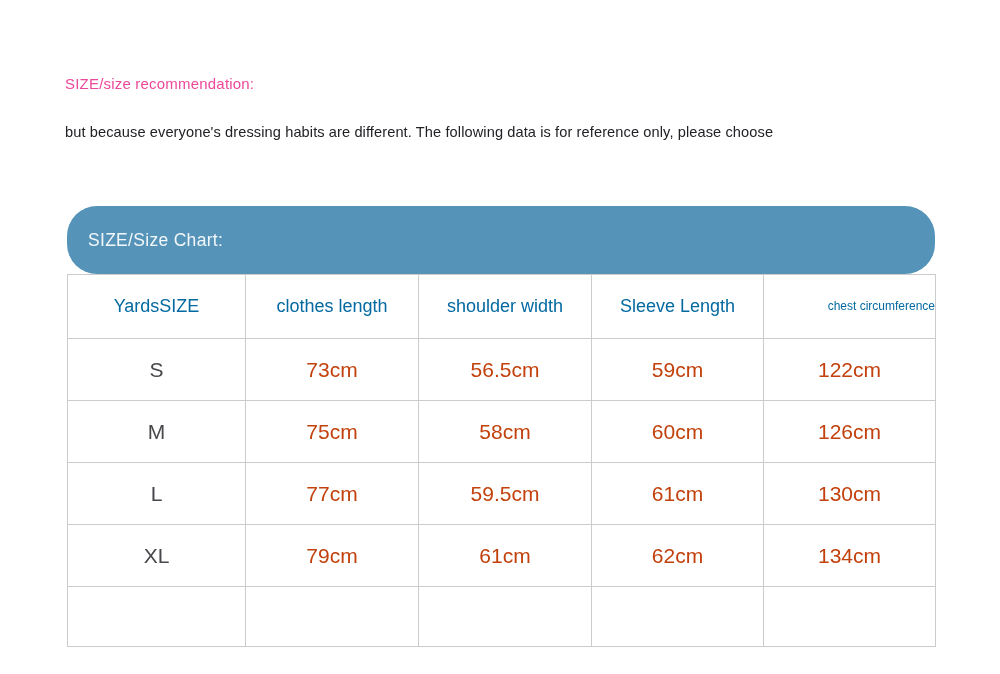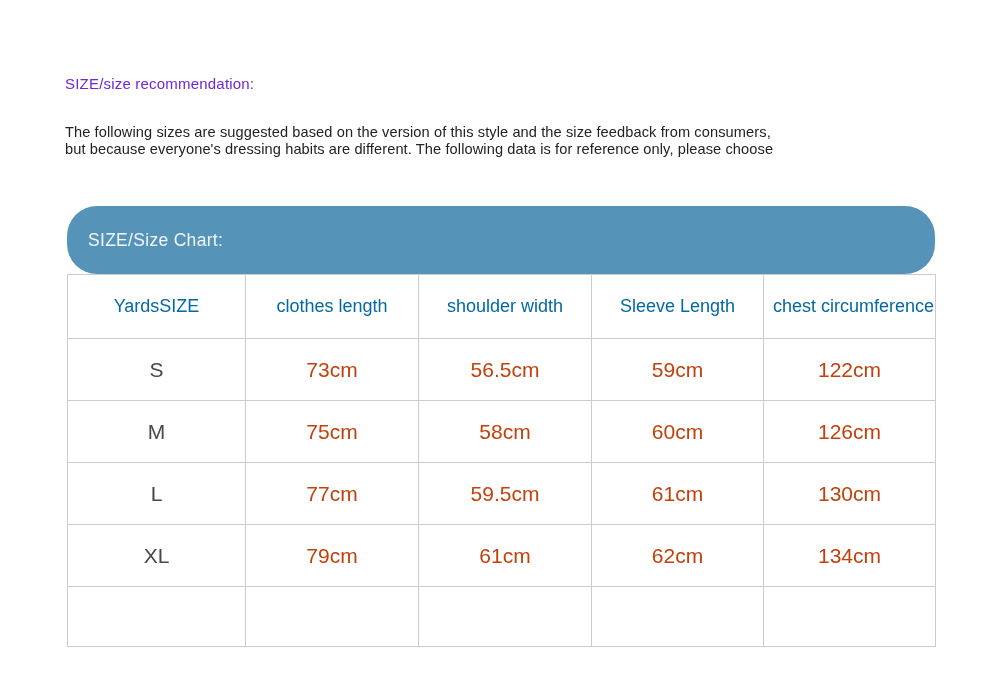--- a/index.html
+++ b/index.html
@@ -11,21 +11,21 @@
     font-family: "Liberation Sans", sans-serif;
     color: #1c1c1c;
     overflow: hidden;
   }
   .heading {
     position: absolute;
     left: 65px;
     top: 75px;
     font-size: 15px;
     letter-spacing: 0.2px;
-    color: #6d28d9;
+    color: #ec4899;
   }
   .intro {
     position: absolute;
     left: 65px;
     top: 124px;
     width: 880px;
     font-size: 14.6px;
     line-height: 17.3px;
     letter-spacing: 0.1px;
     color: #222226;
@@ -61,44 +61,43 @@
     vertical-align: middle;
     padding: 0;
     overflow: hidden;
   }
   tr.header-row td {
     height: 63px;
     font-size: 18px;
     color: #0369a1;
   }
   tr.header-row td.chest-cell {
-    text-align: center;
+    text-align: right;
     padding-left: 8px;
     line-height: 21px;
-    font-size: 18px;
+    font-size: 12px;
   }
   tr.data-row td {
     height: 61px;
     font-size: 21px;
     color: #c2410c;
   }
   tr.data-row td.size-cell {
     color: #48484c;
   }
   tr.empty-row td {
     height: 59px;
   }
 </style>
 </head>
 <body>
 
 <div class="heading">SIZE/size recommendation:</div>
 
 <div class="intro">
-  <div>The following sizes are suggested based on the version of this style and the size feedback from consumers,</div>
   <div>but because everyone's dressing habits are different. The following data is for reference only, please choose</div>
 </div>
 
 <div class="size-chart">
   <div class="banner">
     <span>SIZE/Size Chart:</span>
   </div>
   <table class="chart-table">
     <colgroup>
       <col style="width:178px">

